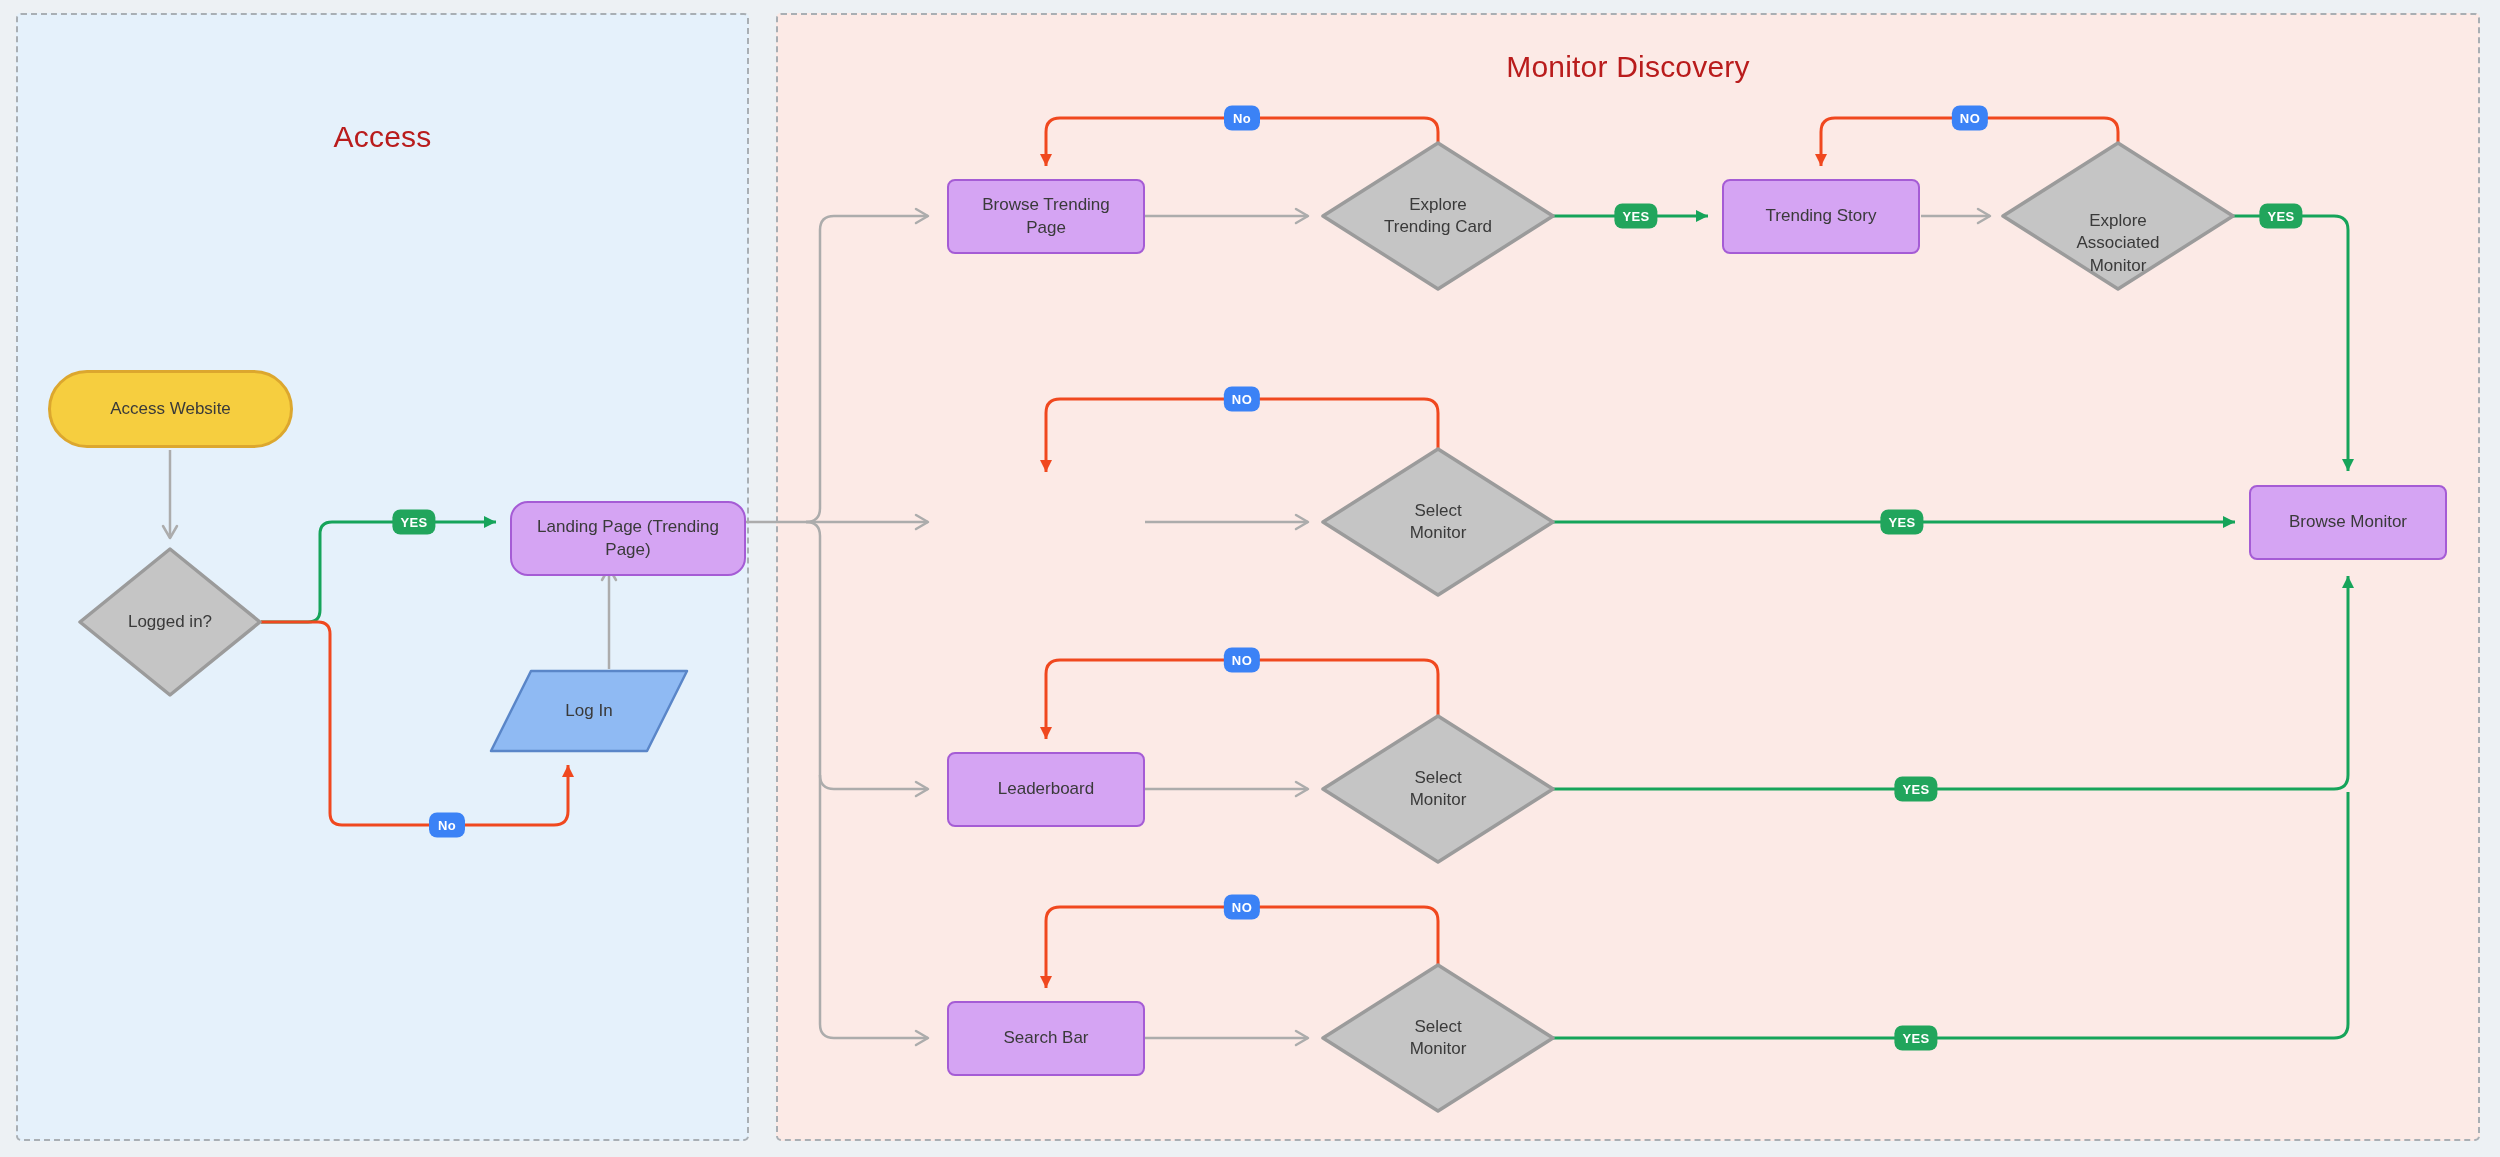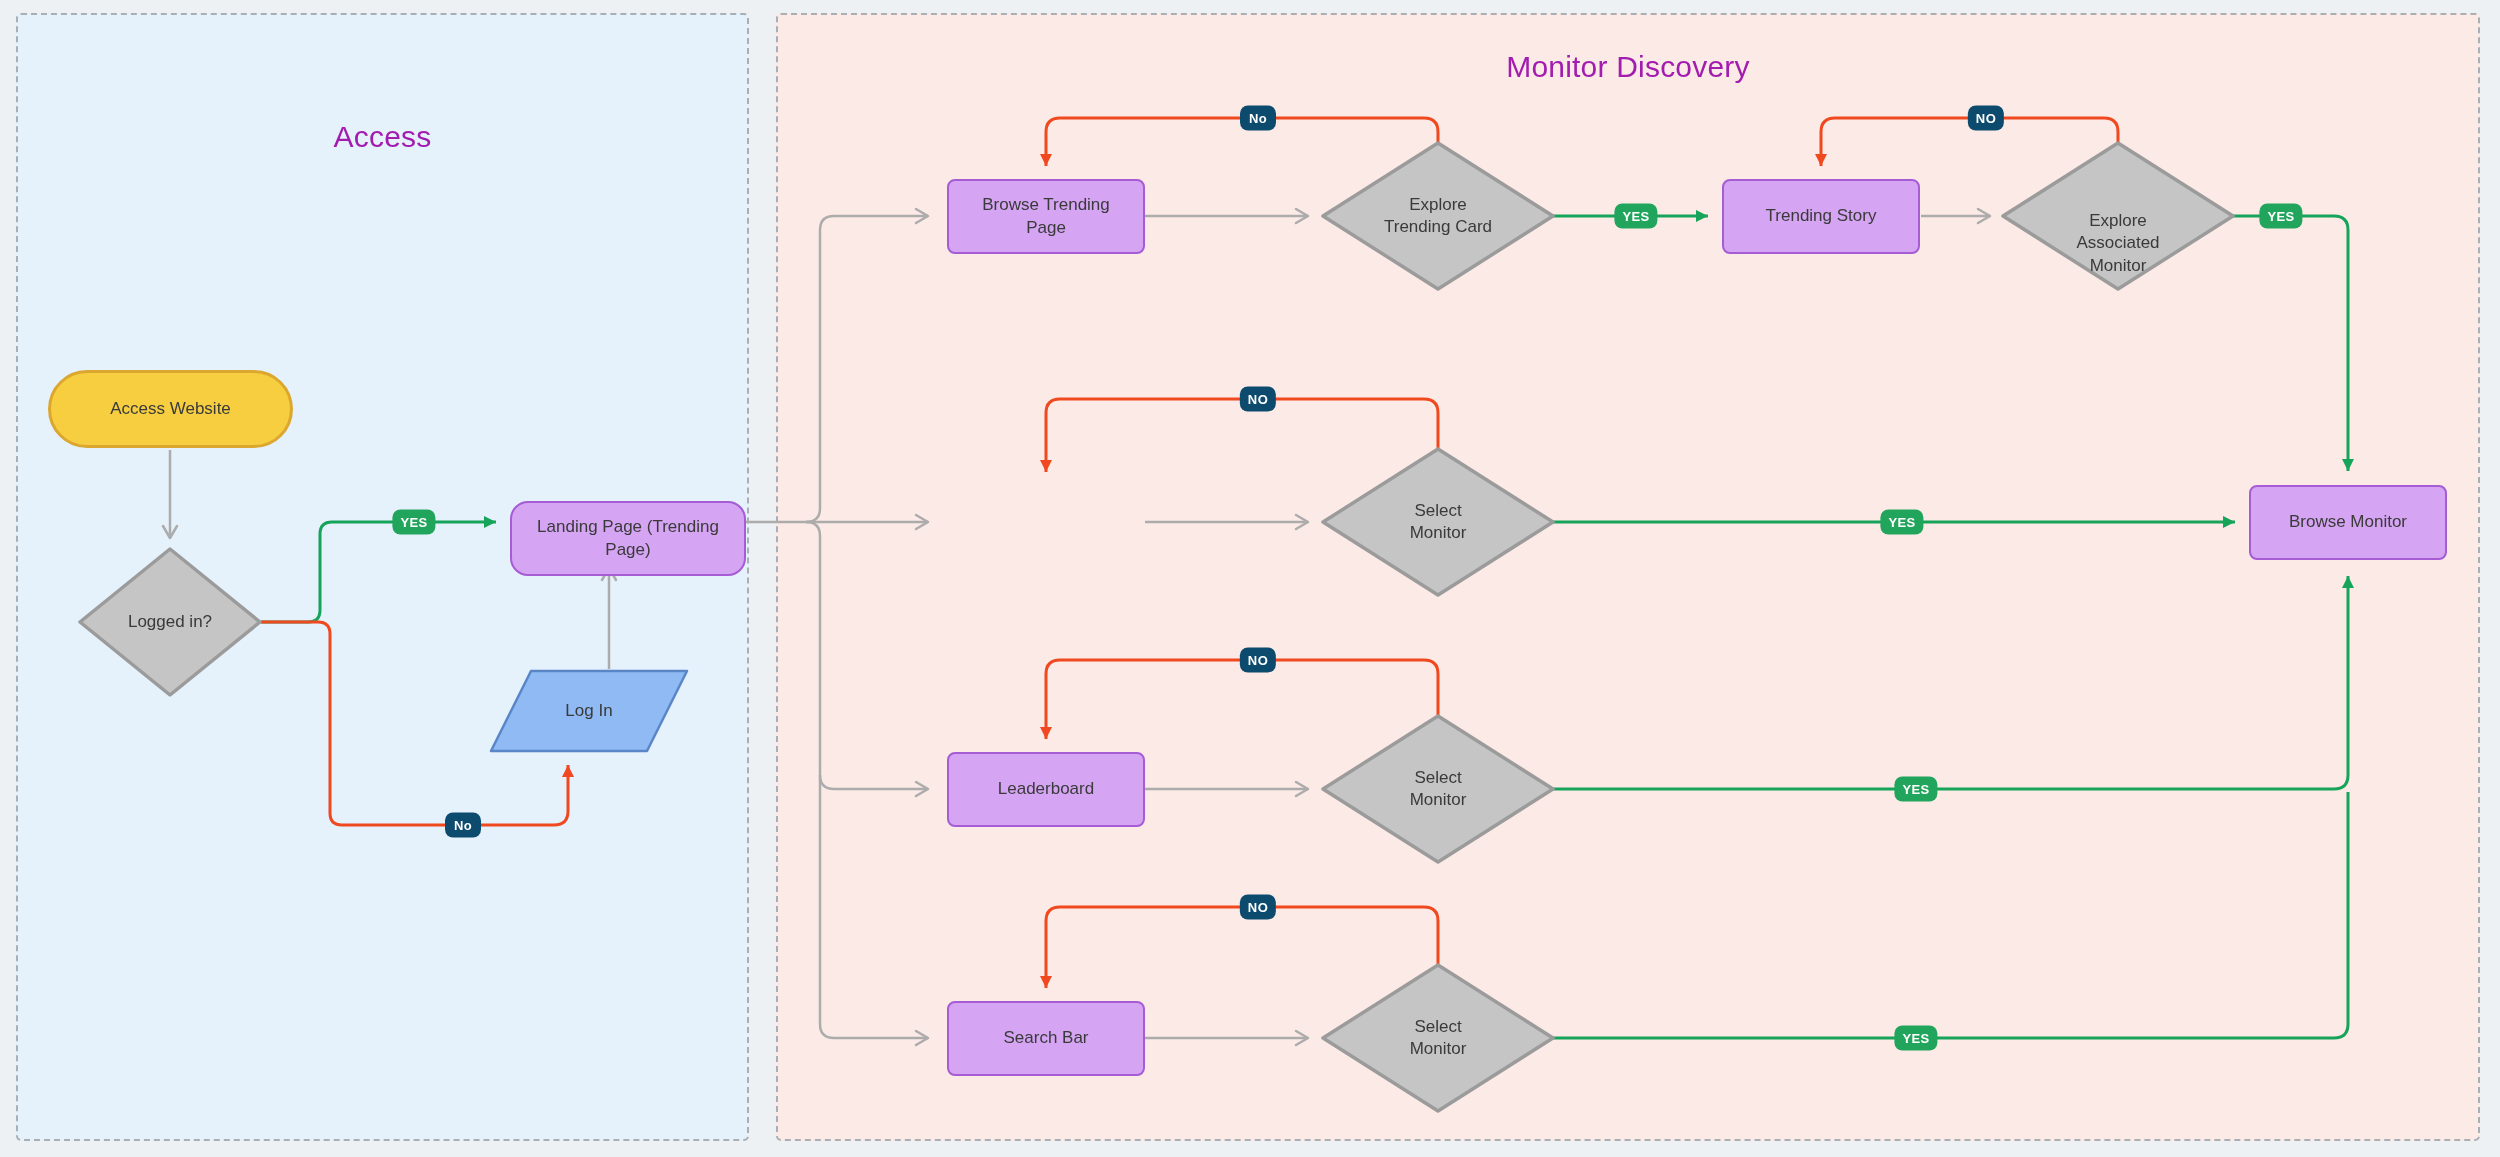--- a/index.html
+++ b/index.html
@@ -4,40 +4,40 @@
 <style>
   html,body{margin:0;padding:0;background:#EDF1F4;}
   #canvas{
     position:relative;width:2500px;height:1157px;overflow:hidden;
     font-family:"Liberation Sans","DejaVu Sans",sans-serif;
     background:#EDF1F4;
   }
   .panel{position:absolute;border:2.5px dashed #A9AFB4;border-radius:5px;box-sizing:border-box;}
   .panel.access{left:16px;top:13px;width:733px;height:1128px;background:#E5F1FB;}
   .panel.monitor{left:776px;top:13px;width:1704px;height:1128px;background:#FCEAE6;}
-  .panel-title{position:absolute;text-align:center;font-size:30px;font-weight:500;color:#a21caf;letter-spacing:.2px;}
+  .panel-title{position:absolute;text-align:center;font-size:30px;font-weight:500;color:#b91c1c;letter-spacing:.2px;}
   #svgLayer{position:absolute;left:0;top:0;width:2500px;height:1157px;}
   .node{
     position:absolute;box-sizing:border-box;display:flex;align-items:center;justify-content:center;
     text-align:center;font-size:17px;font-weight:500;color:#3A3A3A;line-height:1.32;
     border-radius:8px;padding:6px 12px;
   }
   .node.purple{background:#D5A4F3;border:2.5px solid #A55CD5;}
   .node.yellow{background:#F6CE3F;border:3px solid #DCA72E;border-radius:40px;}
   .shape-label{
     position:absolute;transform:translate(-50%,-50%);text-align:center;
     font-size:17px;font-weight:500;color:#3A3A3A;line-height:1.32;
   }
   .badge{
     position:absolute;transform:translate(-50%,-50%);
     color:#fff;font-size:13px;font-weight:700;letter-spacing:.4px;
     padding:6px 8px;border-radius:8px;line-height:1;min-width:20px;text-align:center;
   }
   .badge.green{background:#21A55C;}
-  .badge.red{background:#0c4a6e;margin-left:16px;}
+  .badge.red{background:#3b82f6;}
 </style>
 </head>
 <body>
 
 <div id="canvas">
 
   <div class="panel access"></div>
   <div class="panel monitor"></div>
   <div class="panel-title" style="left:16px;top:120px;width:733px;">Access</div>
   <div class="panel-title" style="left:776px;top:50px;width:1704px;">Monitor Discovery</div>

